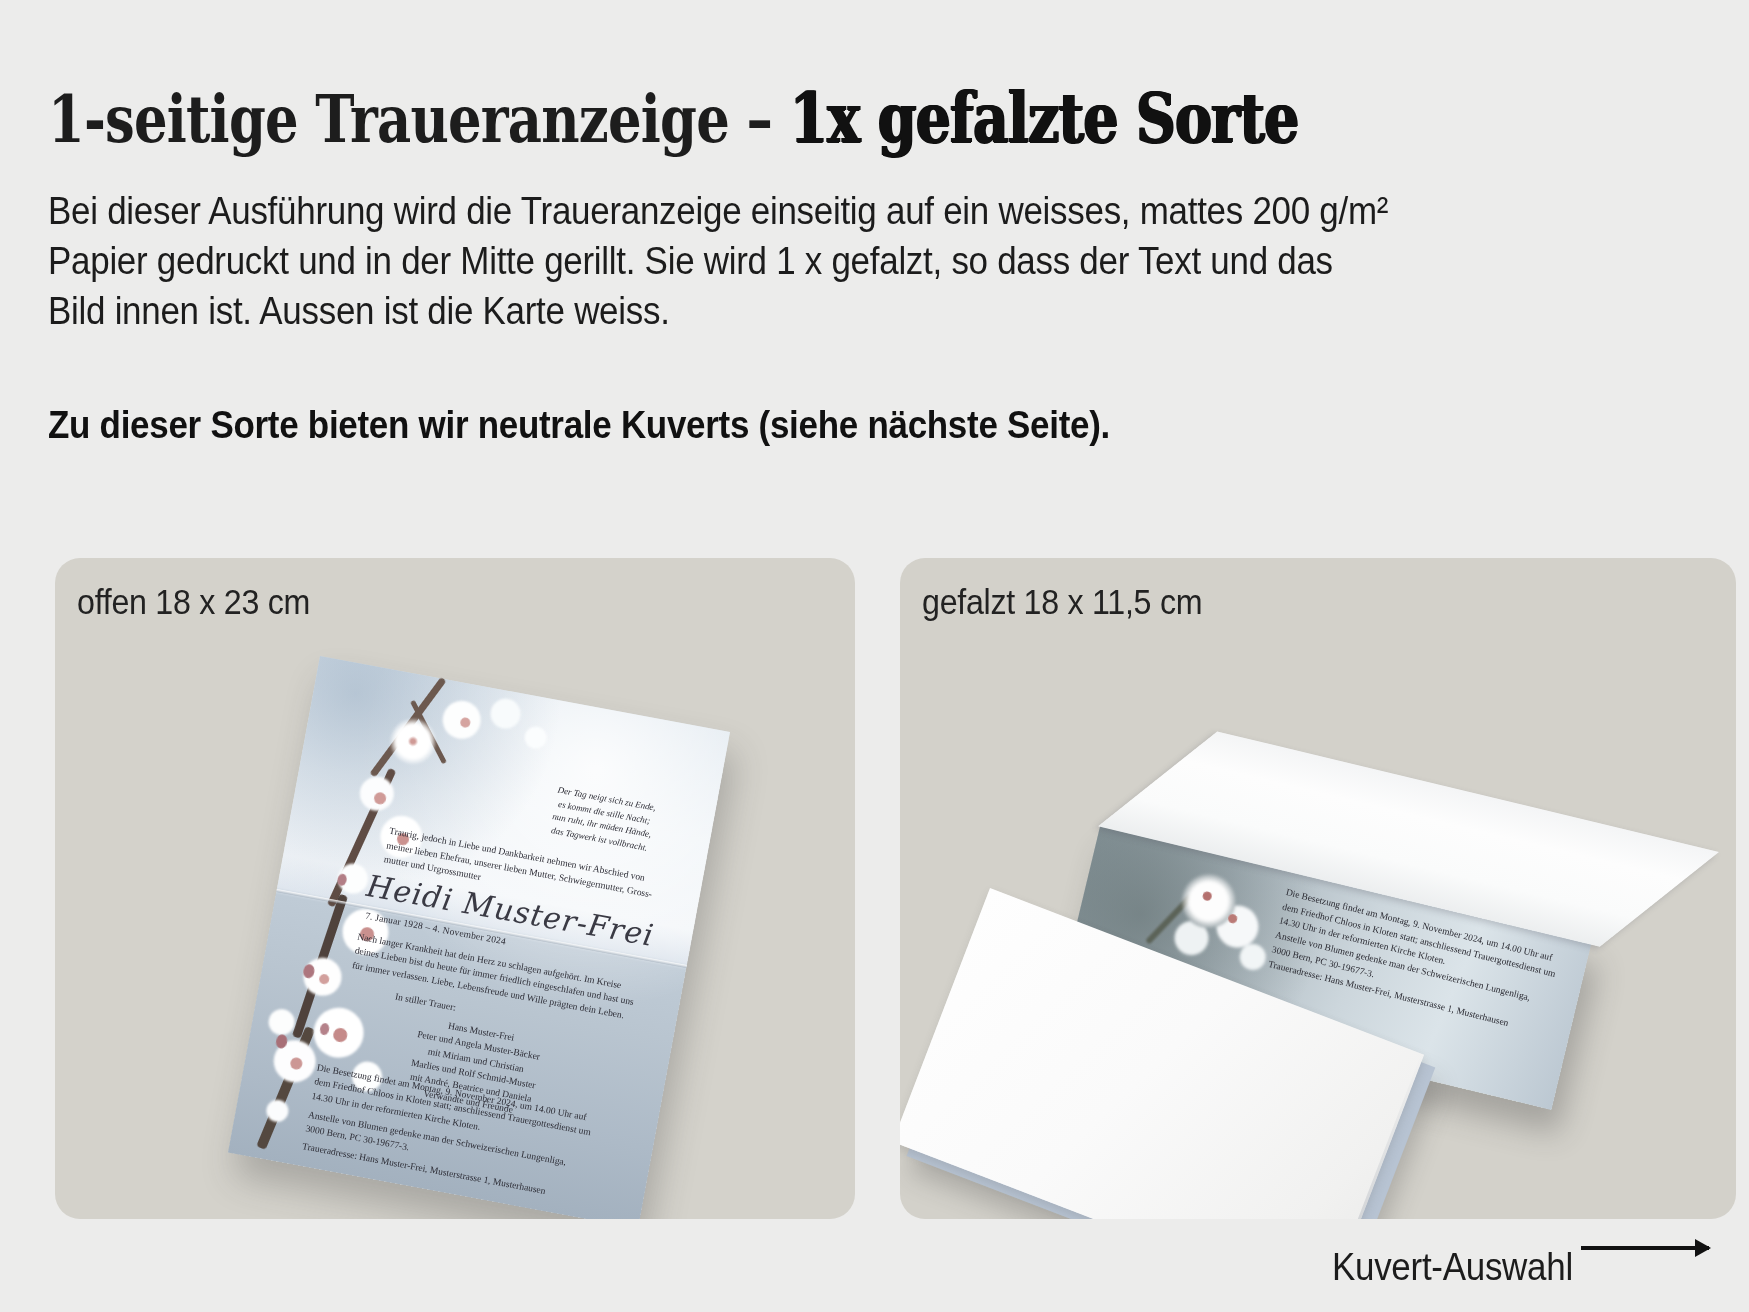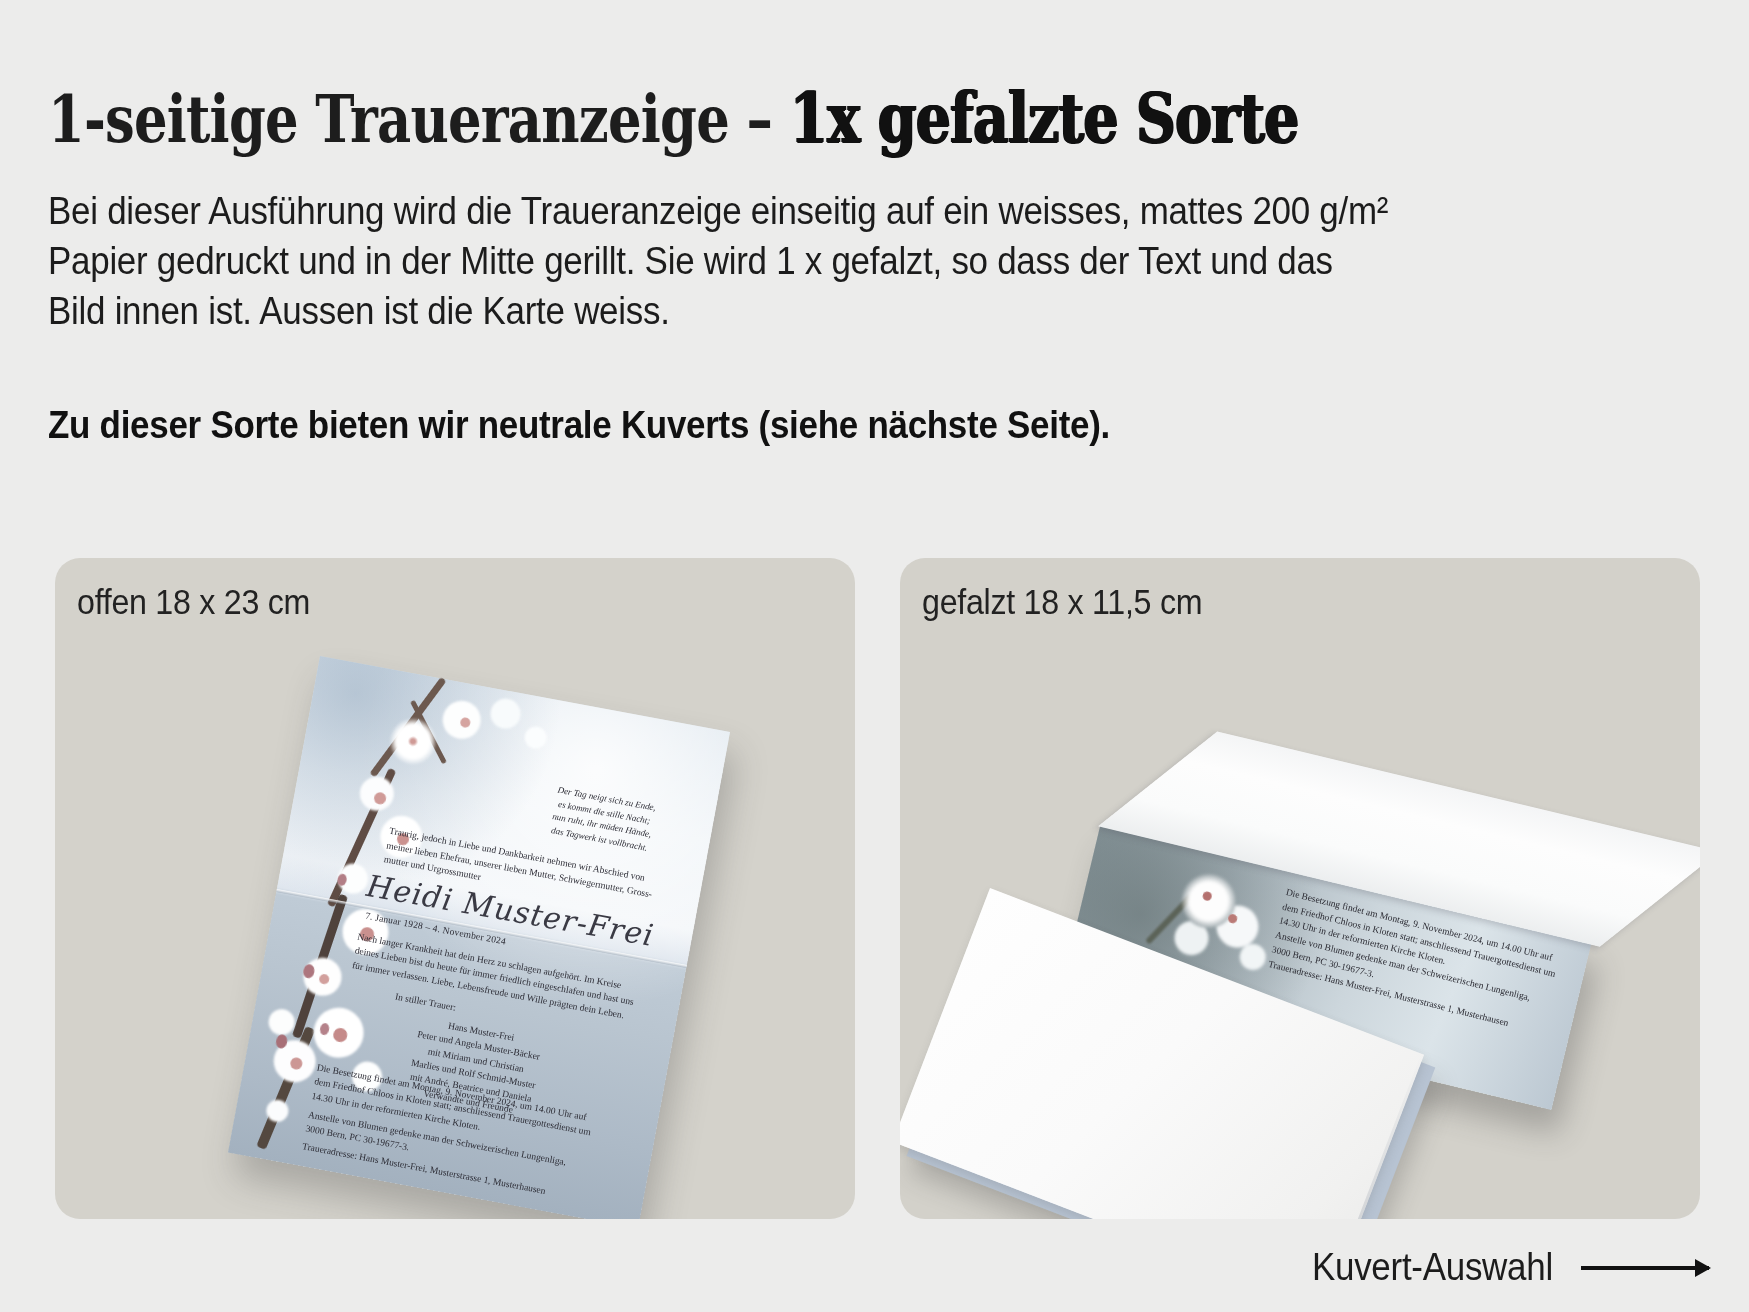--- a/index.html
+++ b/index.html
@@ -16,21 +16,21 @@
              text-shadow:1.3px 0 0 currentColor,-1.3px 0 0 currentColor,0 .6px 0 currentColor;}
   .intro{position:absolute;left:48px;top:186px;font-size:38px;line-height:50px;
          color:#1c1c1c;white-space:pre-line;transform:scaleX(.92);transform-origin:0 0;
          letter-spacing:-.3px;width:1700px;}
   .note{position:absolute;left:48px;top:404px;font-size:38px;font-weight:700;color:#111;
         white-space:nowrap;transform:scaleX(.92);transform-origin:0 0;letter-spacing:-.3px;}
 
   
   .panel{position:absolute;top:558px;width:800px;height:661px;overflow:hidden;border-radius:25px;}
   .panel.left{left:55px;background:#d4d2cb;}
-  .panel.right{left:900px;background:#d3d1ca;}
+  .panel.right{left:900px;background:#d3d1ca;padding-left:36px;}
   .panel-label{position:absolute;left:22px;top:24px;font-size:35px;color:#222;
                transform:scaleX(.92);transform-origin:0 0;letter-spacing:-.3px;white-space:nowrap;}
 
   
   .open-card{position:absolute;left:265px;top:98px;width:417px;height:505px;
              transform:rotate(10.5deg);transform-origin:0 0;
              background:
                radial-gradient(circle at 10% 6%, rgba(140,162,184,.50), rgba(140,162,184,0) 34%),
                radial-gradient(circle at 70% 12%, rgba(255,255,255,.85), rgba(255,255,255,0) 45%),
                linear-gradient(to bottom,#dde6ee 0%,#eef3f7 22%,#f3f6f9 40%,#dfe6ee 46.5%,
@@ -115,21 +115,21 @@
                 transform:rotate(21deg);transform-origin:0 0;background:#b7c3d2;
                 box-shadow:8px 14px 24px rgba(60,60,60,.25);}
   .closed-card{position:absolute;left:90px;top:330px;width:465px;height:272px;
                transform:rotate(21deg);transform-origin:0 0;
                background:linear-gradient(115deg,#fefefe 0%,#fafafa 45%,#f1f1f0 85%,#ebebea 100%);
                box-shadow:2px 4px 10px rgba(90,90,90,.18);}
   .closed-card .edge{position:absolute;right:0;top:0;width:3px;height:100%;
                background:linear-gradient(to bottom,rgba(120,130,145,.0),rgba(120,130,145,.35));}
 
   
-  .footer{position:absolute;right:40px;top:1246px;display:flex;align-items:center;gap:28px;
+  .footer{position:absolute;right:40px;top:1246px;display:flex;align-items:flex-start;gap:8px;
           cursor:pointer;}
   .footer-label{font-size:38px;color:#1c1c1c;transform:scaleX(.92);transform-origin:100% 50%;
                 letter-spacing:-.3px;white-space:nowrap;}
   .arrow{position:relative;width:128px;height:4px;background:#111;}
   .arrow:after{content:"";position:absolute;right:-2px;top:50%;transform:translateY(-50%);
                border-left:16px solid #111;border-top:9px solid transparent;
                border-bottom:9px solid transparent;width:0;height:0;}
 </style>
 </head>
 <body>

